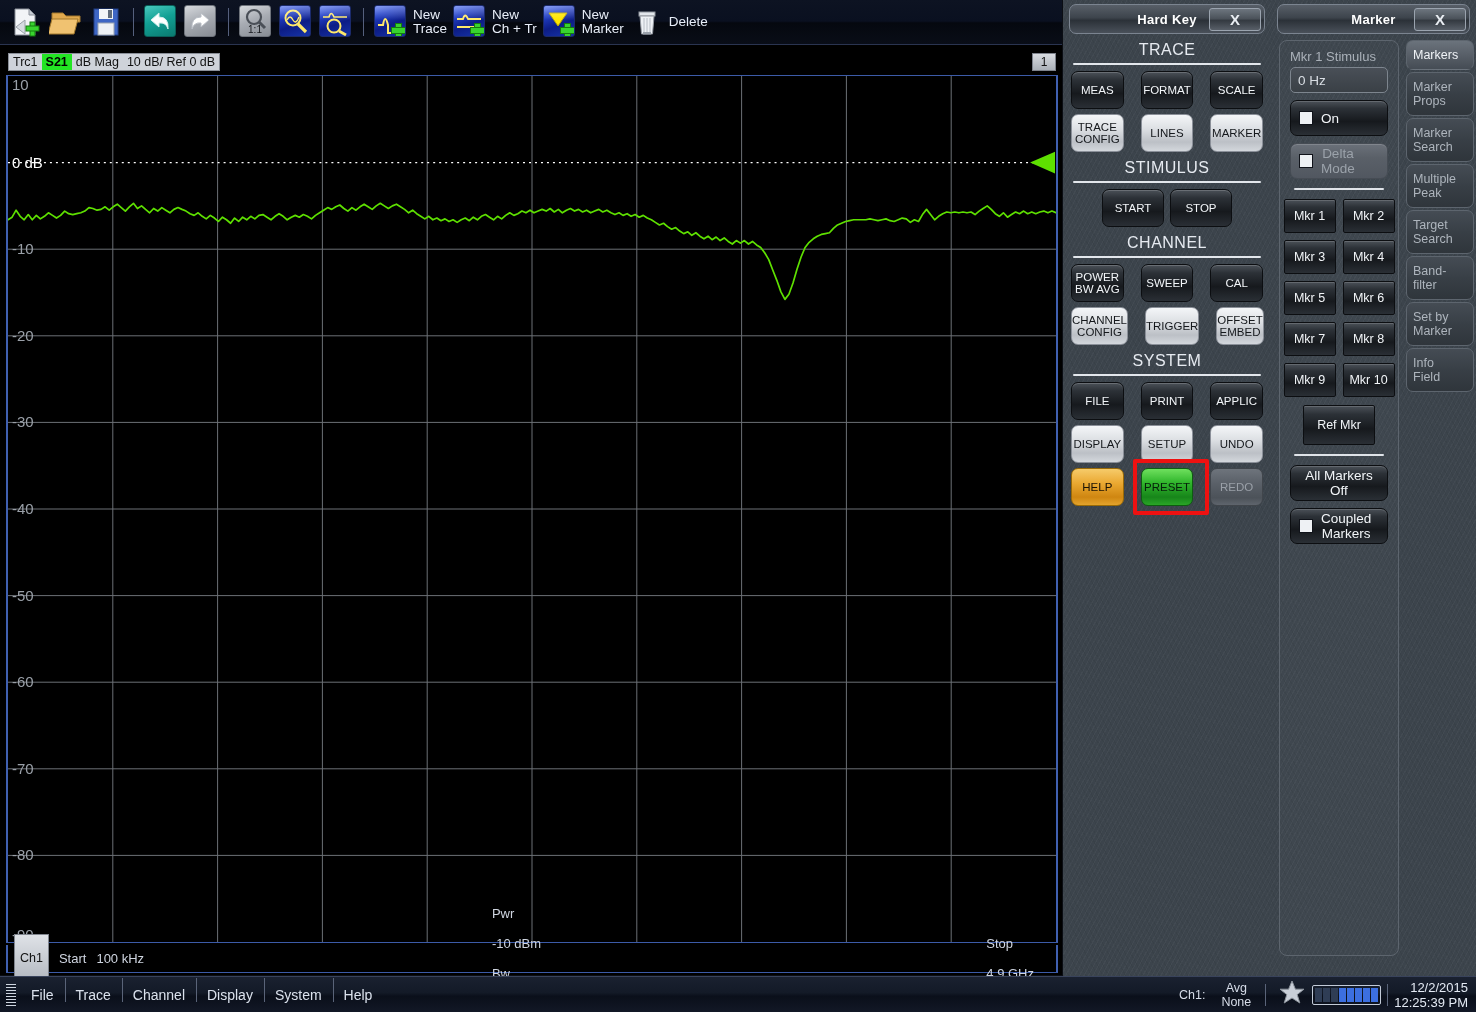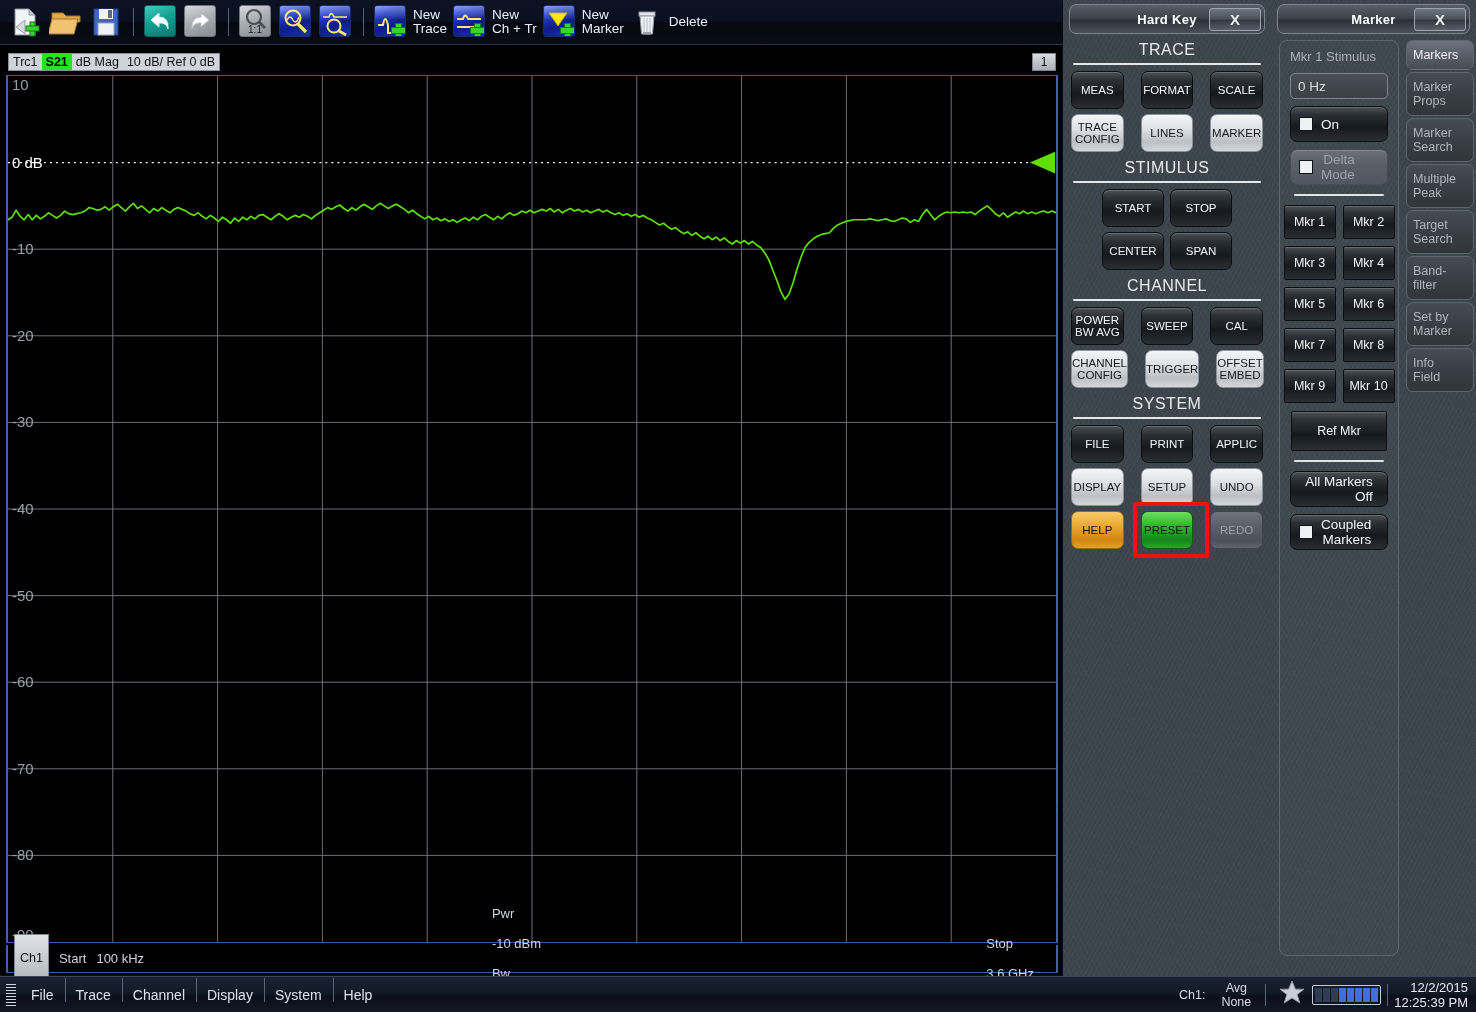--- a/index.html
+++ b/index.html
@@ -170,32 +170,32 @@
     border:1px solid #5d656e; border-radius: 7px 7px 7px 7px;
     margin-bottom: 2px; padding: 7px 6px; font-size: 12.5px; line-height: 14px;
     color:#aeb5bd; white-space: pre-line; cursor:pointer;
     background: linear-gradient(180deg,#454c54 0%, #383f46 50%, #2f353b 100%);
   }
   .mk-tab.active {
     color:#f0f3f7;
     background: linear-gradient(180deg,#6b737c 0%, #585f68 50%, #454c54 100%);
     border-bottom-color: transparent;
   }
-  .mk-lbl { color:#aab1b9; font-size:13px; margin: 8px 0 9px 10px; }
+  .mk-lbl { color:#aab1b9; font-size:13px; margin: 8px 0 3px 10px; }
   .mk-field {
     margin: 0 10px; height: 26px; border:1px solid #7d858e; border-radius:5px;
     background: linear-gradient(180deg,#494f57, #3a4046);
     color:#d9dee4; font-size:13.5px; display:flex; align-items:center; padding-left:7px;
   }
   .mk-btn {
     margin: 7px 10px; height: 36px; border-radius:7px;
     background: linear-gradient(180deg,#4b5158 0%, #2c3137 22%, #16191d 60%, #2a2f35 100%);
     border:1px solid #0c0e11; color:#f2f5f8; font-size:13.5px;
     display:flex; align-items:center; justify-content:center; cursor:pointer;
-    box-shadow: inset 0 1px 0 rgba(255,255,255,.15); white-space: pre-line; text-align:right;
+    box-shadow: inset 0 1px 0 rgba(255,255,255,.15); white-space: pre-line; text-align:center;
     line-height: 15px;
   }
   .mk-btn.dim {
     background: linear-gradient(180deg,#6b717a 0%, #5a6068 40%, #515760 100%);
     border:1px solid #464c54; color:#9ba2aa;
   }
   .mk-btn.chk { justify-content:flex-start; padding-left:8px; }
   .chkbox {
     width:14px; height:14px; background:#eef1f4; border:1px solid #10131a;
     margin-right:8px; flex:none;
@@ -437,21 +437,21 @@
         <span style="display:inline-block;width:8px"></span>
         <span>-10 dBm</span>
         <span style="display:inline-block;width:12px"></span>
         <span>Bw</span>
         <span style="display:inline-block;width:8px"></span>
         <span>10 kHz</span>
       </div>
       <div class="sb-right">
         <span>Stop</span>
         <span style="display:inline-block;width:8px"></span>
-        <span>3.6 GHz</span>
+        <span>4.9 GHz</span>
       </div>
     </div>
   </div>
 
   <div class="panel" id="hardkey-panel">
     <div class="panel-title">
       <div class="t">Hard Key</div>
       <div class="x">X</div>
     </div>
     <div id="hk-sections">
@@ -481,28 +481,20 @@
           </div>
         </div>
         <div class="sec-title">STIMULUS</div>
         <div class="sec-rule"></div>
         <div class="grid2c">
           <div>
             <div class="hk dark">START</div>
           </div>
           <div>
             <div class="hk dark">STOP</div>
-          </div>
-        </div>
-        <div class="grid2c">
-          <div>
-            <div class="hk dark">CENTER</div>
-          </div>
-          <div>
-            <div class="hk dark">SPAN</div>
           </div>
         </div>
         <div class="sec-title">CHANNEL</div>
         <div class="sec-rule"></div>
         <div class="grid3">
           <div>
             <div class="hk dark">POWER
 BW AVG</div>
           </div>
           <div>
@@ -593,21 +585,21 @@
           <div class="mk-sm">Mkr 4</div>
           <div class="mk-sm">Mkr 5</div>
           <div class="mk-sm">Mkr 6</div>
           <div class="mk-sm">Mkr 7</div>
           <div class="mk-sm">Mkr 8</div>
           <div class="mk-sm">Mkr 9</div>
           <div class="mk-sm">Mkr 10</div>
         </div>
 
       <div style="display:flex;justify-content:center;margin-top:8px">
-        <div class="mk-sm" style="width:96px;height:40px">Ref
+        <div class="mk-sm" style="width:72px;height:40px">Ref
 Mkr</div>
       </div>
 
       <div class="mk-rule"></div>
 
       <div class="mk-btn">All Markers
 Off</div>
       <div class="mk-btn chk">
         <span class="chkbox"></span>
         <span>Coupled

